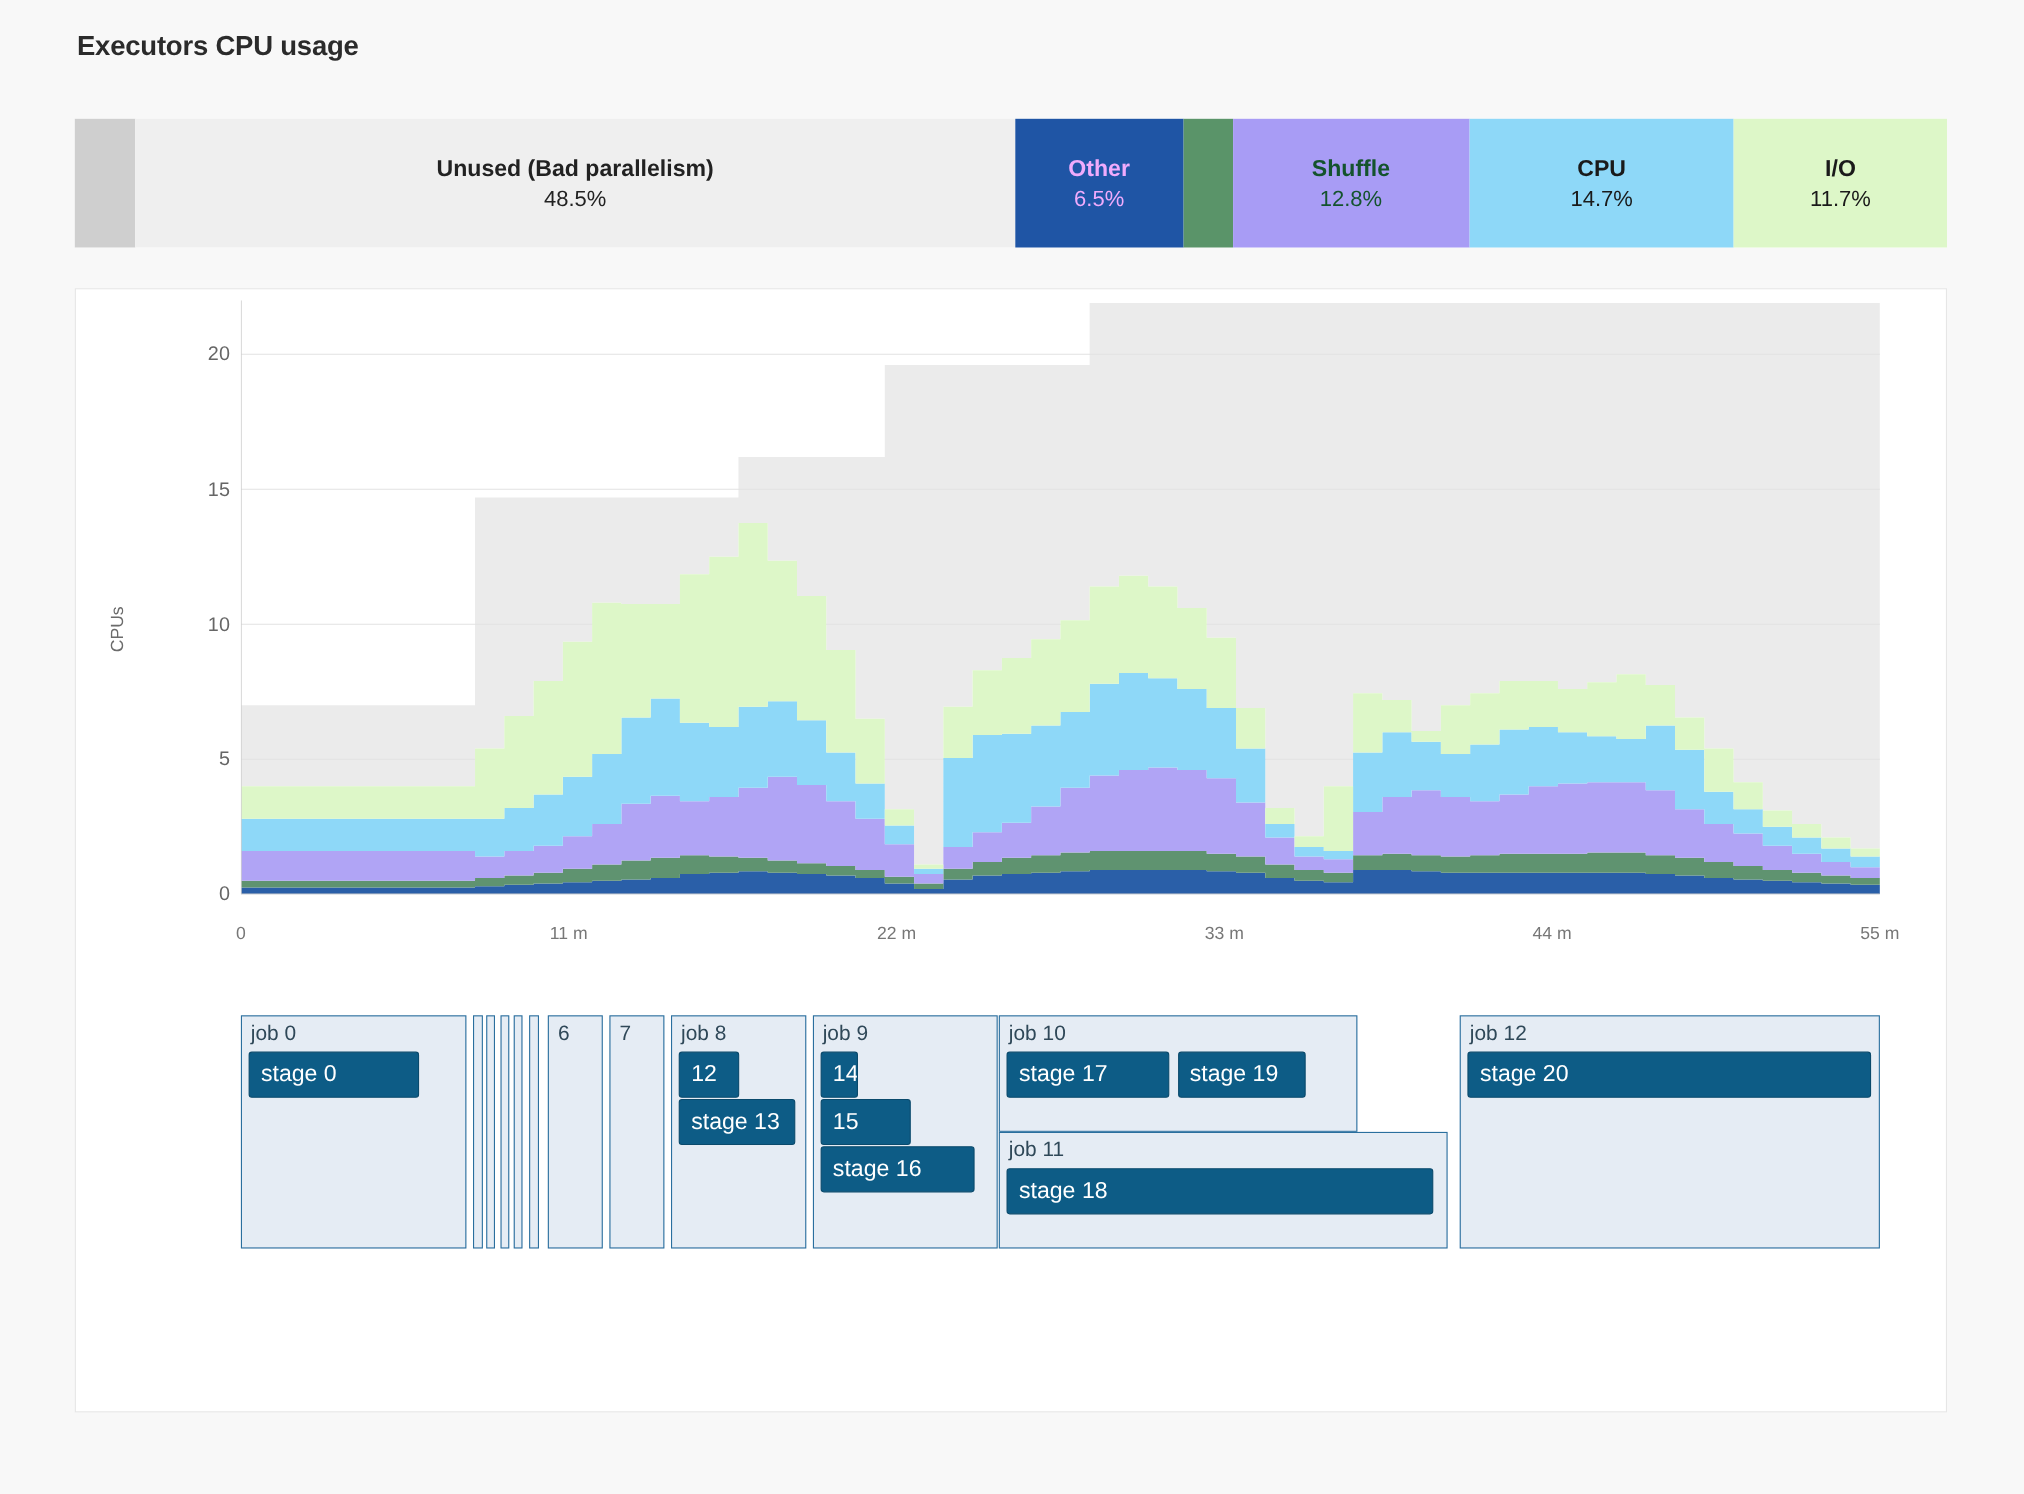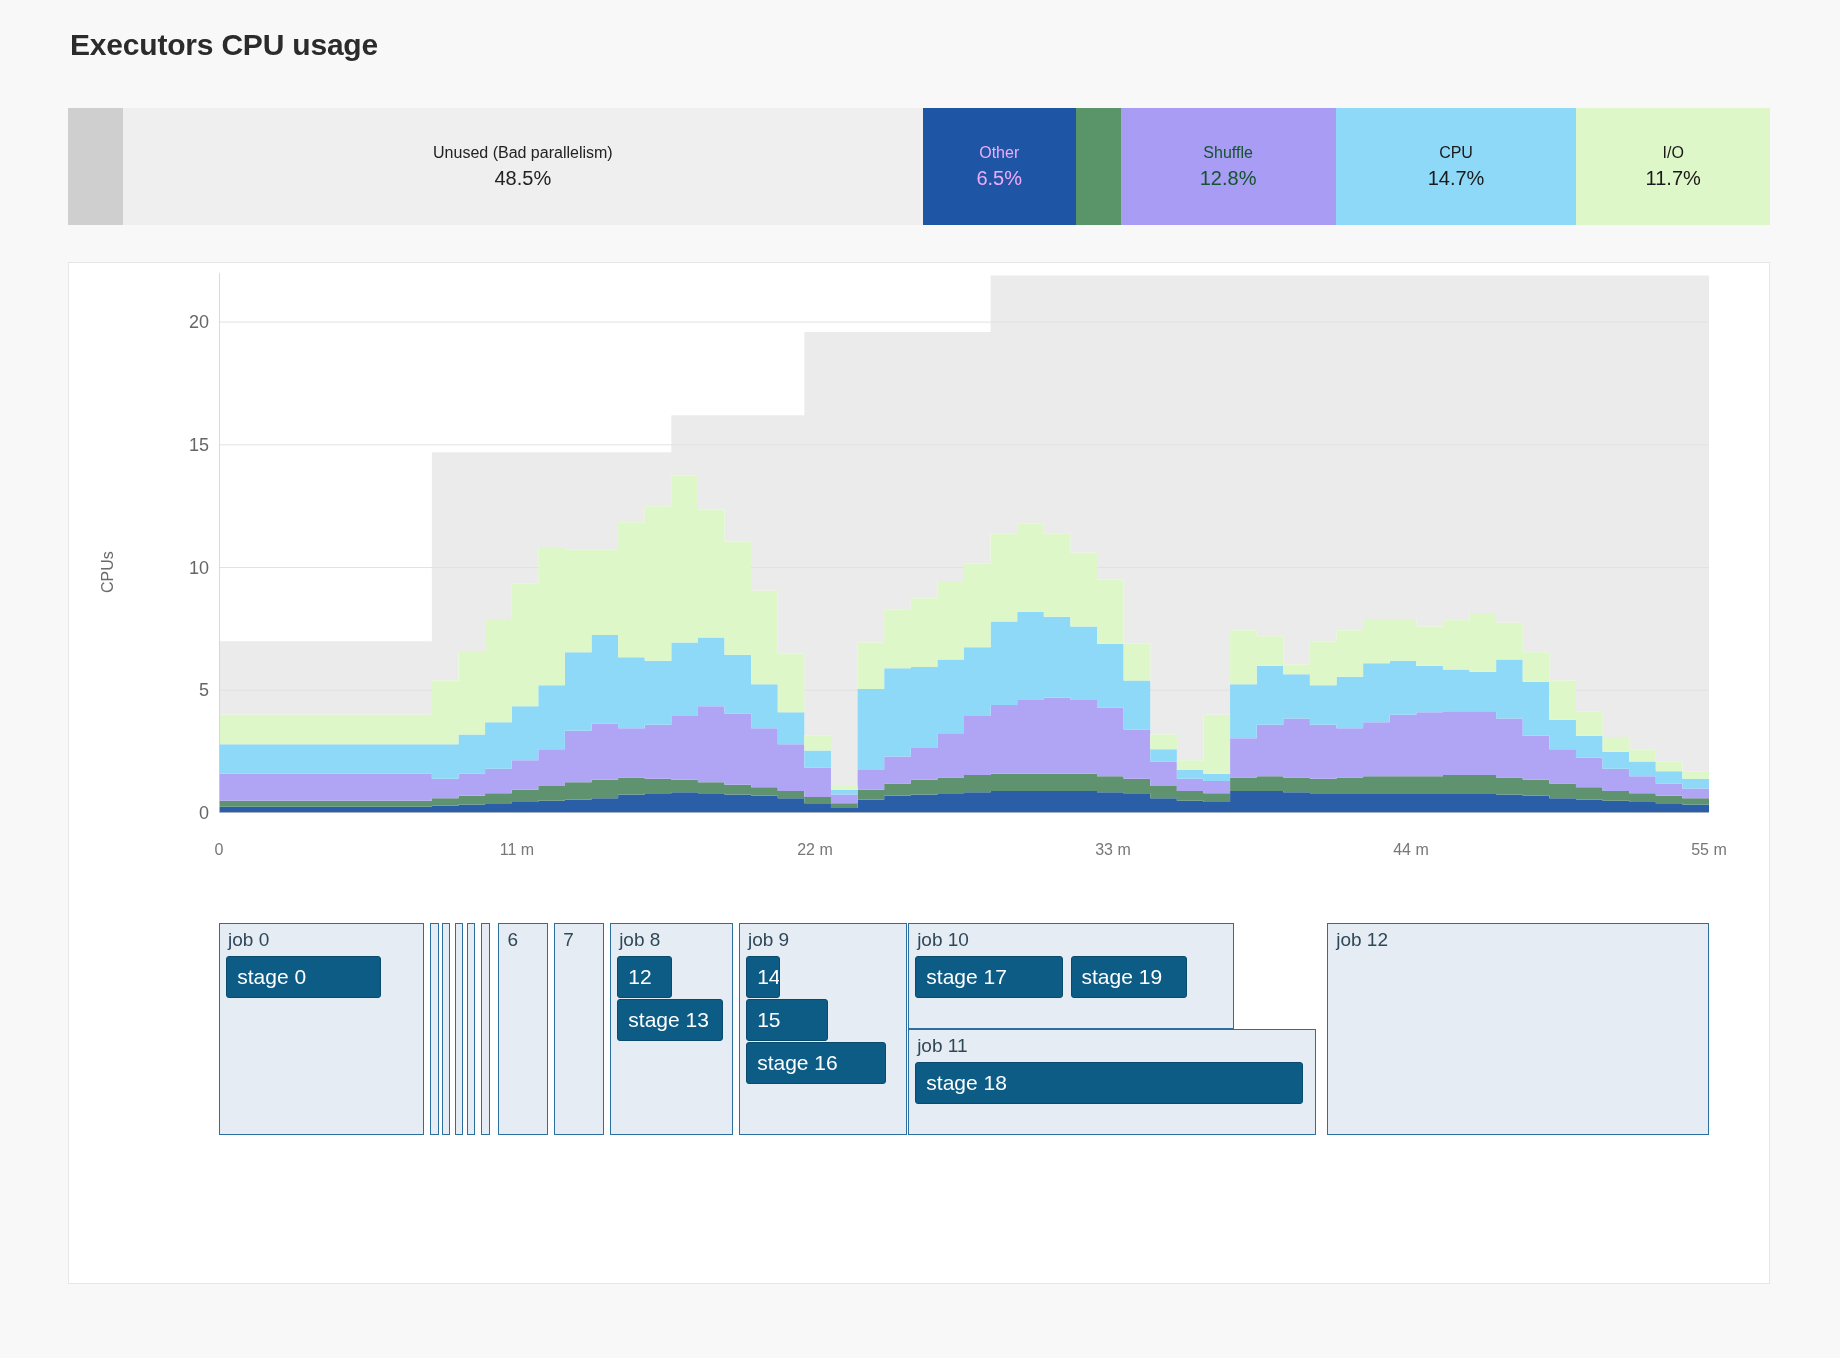--- a/index.html
+++ b/index.html
@@ -13,21 +13,21 @@
     width: 1840px;
     height: 1358px;
     background: #f8f8f8;
     overflow: hidden;
   }
 
   
   .page-title {
     position: absolute;
     left: 70px; top: 28px;
-    font-size: 30px;
+    font-size: 25px;
     font-weight: bold;
     color: #2b2b2b;
     letter-spacing: -0.2px;
   }
 
   
   .summary-bar {
     position: absolute;
     left: 68px; top: 108px;
     width: 1702px; height: 117px;
@@ -37,21 +37,21 @@
   .seg {
     position: relative;
     display: flex;
     flex-direction: column;
     align-items: center;
     justify-content: center;
     gap: 7px;
     overflow: hidden;
     height: 100%;
   }
-  .seg-label { font-size: 16px; font-weight: normal; line-height: 1; }
+  .seg-label { font-size: 21px; font-weight: bold; line-height: 1; }
   .seg-value { font-size: 20px; font-weight: normal; line-height: 1; }
 
   
   .card {
     position: absolute;
     left: 68px; top: 262px;
     width: 1702px; height: 1022px;
     background: #ffffff;
     border: 1px solid #e6e6e6;
   }
@@ -229,17 +229,18 @@
           <div class="job-label">job 10</div>
           <div class="stage-box" style="left: 6.20833px; width: 147.448px; top: 32px; height: 42px;">stage 17</div>
           <div class="stage-box" style="left: 161.417px; width: 116.406px; top: 32px; height: 42px;">stage 19</div>
         </div>
         <div class="job-box" style="left: 689.125px; width: 408.198px; top: 106px; height: 106px;">
           <div class="job-label">job 11</div>
           <div class="stage-box" style="left: 6.20833px; width: 388.021px; top: 32px; height: 42px;">stage 18</div>
         </div>
         <div class="job-box" style="left: 1108.19px; width: 381.812px; top: 0px; height: 212px;">
           <div class="job-label">job 12</div>
+          <div class="stage-box" style="left: 6.20833px; width: 366.292px; top: 32px; height: 42px;">stage 20</div>
         </div>
       </div>
 
   </div>
 </div>
 
 </body></html>

